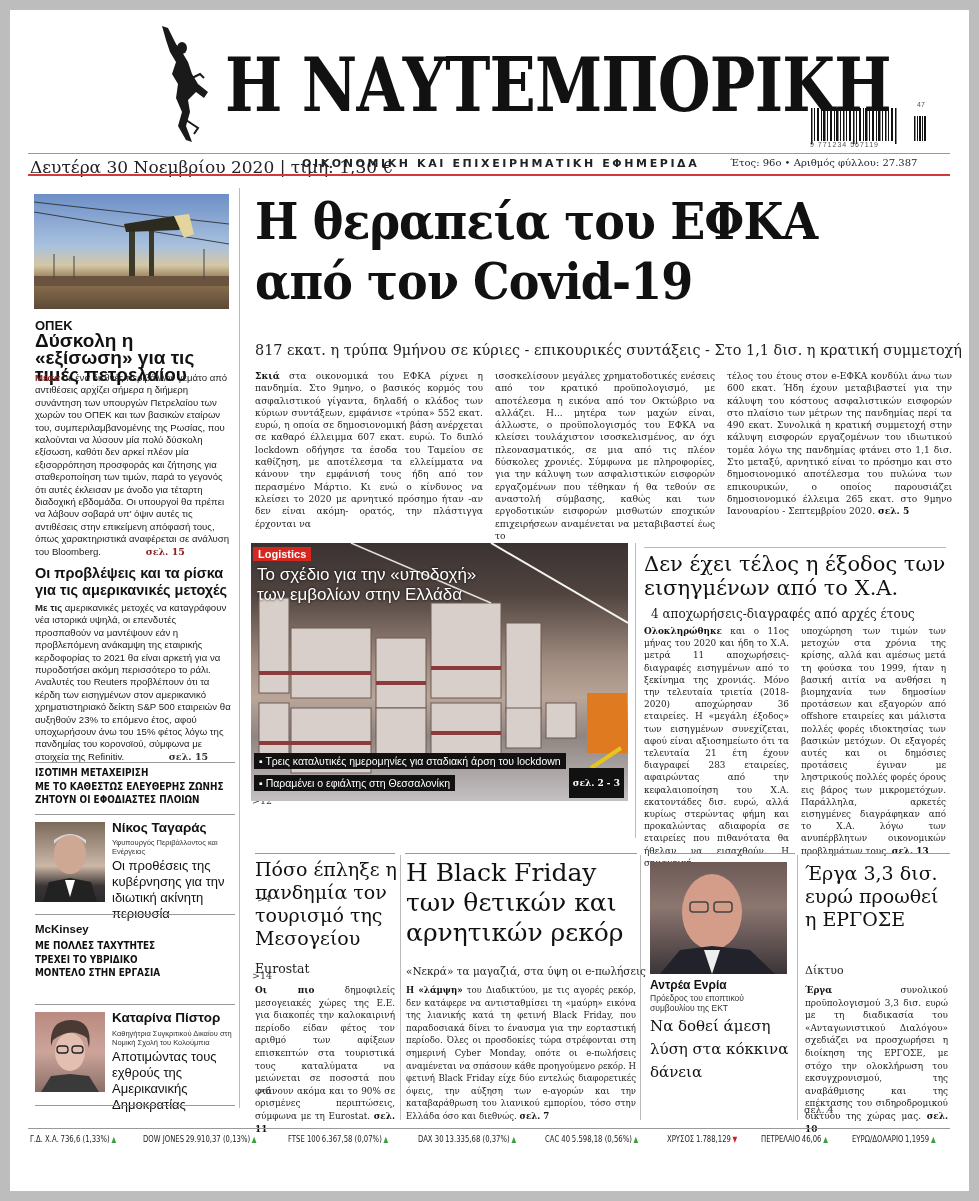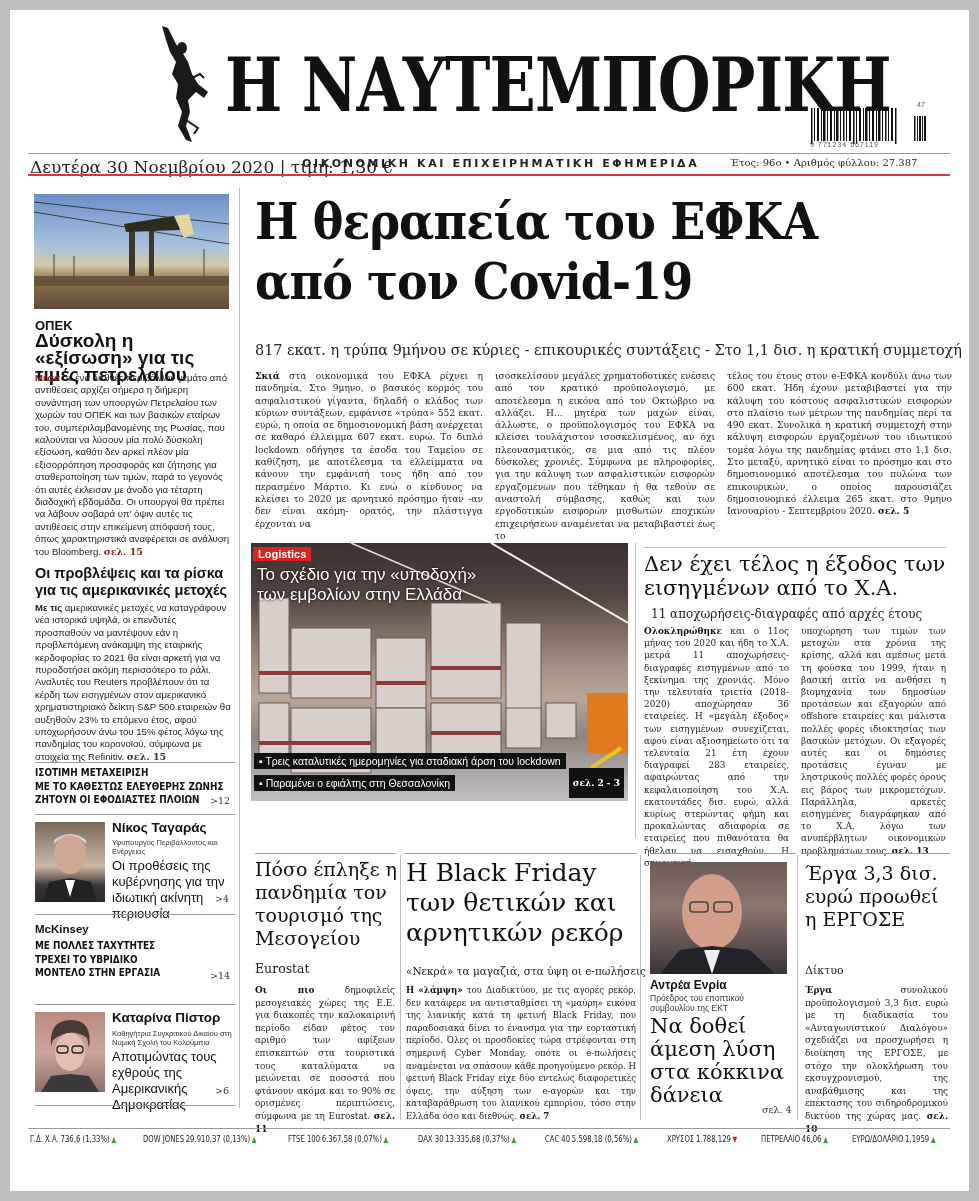--- a/index.html
+++ b/index.html
@@ -32,21 +32,21 @@
   .oil-photo { left: 24px; top: 184px; width: 195px; height: 115px;
     background: linear-gradient(180deg, #6d8fc7 0%, #a9c1de 45%, #d5c7a4 62%, #8f7350 75%, #5c4a38 100%); overflow: hidden; }
   .left-kicker { left: 25px; top: 308px; font-size: 13px; font-weight: bold; color: #111; }
   .left-head { left: 25px; top: 322px; width: 200px; font-size: 19px; font-weight: bold; line-height: 17px; color: #111; }
   .left-body { left: 25px; top: 362px; width: 197px; font-size: 9.6px; line-height: 12.4px; color: #222; text-align: left; }
   .left-body b { color: #8a2020; }
   .left-head2 { left: 25px; top: 555px; width: 205px; font-size: 14.5px; font-weight: bold; line-height: 17px; color: #111; }
   .left-body2 { left: 25px; top: 592px; width: 197px; font-size: 9.6px; line-height: 12.4px; color: #222; }
   .hr-l { left: 25px; height: 1px; width: 200px; background: #999; }
   .caps-head { left: 25px; width: 200px; font-family: "DejaVu Sans Condensed", "DejaVu Sans", sans-serif; font-weight: bold; font-size: 11px; line-height: 13.5px; color: #111; transform: scaleX(0.9); transform-origin: left top; white-space: nowrap; }
-  .ref { font-size: 9.5px; color: #333; font-family: "DejaVu Serif", serif; }
+  .ref { font-size: 9.5px; color: #333; font-family: "DejaVu Serif", serif; margin-left: 42px; }
   .person-photo { left: 25px; width: 70px; height: 80px; overflow: hidden; }
   .person-name { left: 102px; font-size: 13.5px; font-weight: bold; color: #111; font-family: Liberation Sans, sans-serif; }
   .person-role { left: 102px; font-size: 7.5px; line-height: 9px; color: #333; width: 120px; }
   .person-title { left: 102px; font-size: 13px; line-height: 16px; color: #111; width: 115px; }
 
   
   .main-head { left: 245px; top: 182px; width: 700px; font-family: "DejaVu Serif", serif; font-weight: bold;
     font-size: 50px; line-height: 60px; color: #111; transform: scaleX(0.92); transform-origin: left top; letter-spacing: -1px; }
   .main-sub { left: 245px; top: 331px; font-family: "DejaVu Serif", serif; font-size: 15.5px; color: #222; white-space: nowrap; transform: scaleX(0.93); transform-origin: left top; }
   .body-col { font-family: "DejaVu Serif", serif; font-size: 9.1px; line-height: 12.3px; color: #222; text-align: justify; }
@@ -244,21 +244,21 @@
       <div>Το σχέδιο για την «υποδοχή»</div>
       <div>των εμβολίων στην Ελλάδα</div>
     </div>
     <div class="abs vax-bullet" style="top:232px">▪ Παραμένει ο εφιάλτης στη Θεσσαλονίκη</div>
     <div class="abs vax-ref">σελ. 2 - 3</div>
   </div>
 
   <div class="abs vr2" style="left:625px;top:533px;height:295px;"></div>
   <div class="abs" style="left:634px;top:537px;width:302px;height:1px;background:#bbb"></div>
   <div class="abs xa-head">Δεν έχει τέλος η έξοδος των εισηγμένων από το Χ.Α.</div>
-  <div class="abs xa-sub">11 αποχωρήσεις-διαγραφές από αρχές έτους</div>
+  <div class="abs xa-sub">4 αποχωρήσεις-διαγραφές από αρχές έτους</div>
   <div class="abs body-col" style="left:634px;top:615px;width:145px;font-size:8.9px;line-height:12.2px;"><b>Ολοκληρώθηκε</b><span> και ο 11ος μήνας του 2020 και ήδη το Χ.Α. μετρά 11 αποχωρήσεις-διαγραφές εισηγμένων από το ξεκίνημα της χρονιάς. Μόνο την τελευταία τριετία (2018-2020) αποχώρησαν 36 εταιρείες. Η «μεγάλη έξοδος» των εισηγμένων συνεχίζεται, αφού είναι αξιοσημείωτο ότι τα τελευταία 21 έτη έχουν διαγραφεί 283 εταιρείες, αφαιρώντας από την κεφαλαιοποίηση του Χ.Α. εκατοντάδες δισ. ευρώ, αλλά κυρίως στερώντας φήμη και προκαλώντας αδιαφορία σε εταιρείες που πιθανότατα θα ήθελαν να εισαχθούν. Η σημαντική</span></div>
   <div class="abs body-col" style="left:791px;top:615px;width:145px;font-size:8.9px;line-height:12.2px;"><span>υποχώρηση των τιμών των μετοχών στα χρόνια της κρίσης, αλλά και αμέσως μετά τη φούσκα του 1999, ήταν η βασική αιτία να ανθήσει η βιομηχανία των δημοσίων προτάσεων και εξαγορών από offshore εταιρείες και μάλιστα πολλές φορές ιδιοκτησίας των βασικών μετόχων. Οι εξαγορές αυτές και οι δημόσιες προτάσεις έγιναν με ληστρικούς πολλές φορές όρους εις βάρος των μικρομετόχων. Παράλληλα, αρκετές εισηγμένες διαγράφηκαν από το Χ.Α. λόγω των ανυπέρβλητων οικονομικών προβλημάτων τους.</span> <b>σελ. 13</b></div>
 
   <div class="abs bot-rule" style="left:245px;width:140px;"></div>
   <div class="abs bot-rule" style="left:395px;width:232px;"></div>
   <div class="abs bot-rule" style="left:640px;width:145px;"></div>
   <div class="abs bot-rule" style="left:795px;width:145px;"></div>
   <div class="abs vr2" style="left:390px;top:845px;height:265px;"></div>
   <div class="abs vr2" style="left:630px;top:845px;height:265px;"></div>
   <div class="abs vr2" style="left:787px;top:845px;height:265px;"></div>
@@ -275,21 +275,21 @@
     <svg width="137" height="112" viewBox="0 0 137 112">
         <ellipse cx="62" cy="50" rx="30" ry="38" fill="#d39d8a"></ellipse>
         <rect x="40" y="40" width="18" height="10" rx="3" fill="none" stroke="#444" stroke-width="1.5"></rect>
         <rect x="64" y="40" width="18" height="10" rx="3" fill="none" stroke="#444" stroke-width="1.5"></rect>
         <path d="M10 112 L30 88 L62 84 L100 88 L125 112 Z" fill="#22222a"></path>
         <path d="M54 88 L62 112 L70 88 Z" fill="#eee"></path>
       </svg>
   </div>
   <div class="abs sans" style="left:640px;top:968px;font-size:12px;font-weight:bold;color:#111;">Αντρέα Ενρία</div>
   <div class="abs sans" style="left:640px;top:983px;width:140px;font-size:8.5px;line-height:10px;color:#333;">Πρόεδρος του εποπτικού συμβουλίου της ΕΚΤ</div>
-  <div class="abs big-serif" style="left:640px;top:1005px;width:140px;font-size:21px;line-height:23px;">Να δοθεί άμεση λύση στα κόκκινα δάνεια</div>
+  <div class="abs big-serif" style="left:640px;top:1005px;width:140px;font-size:15px;line-height:23px;">Να δοθεί άμεση λύση στα κόκκινα δάνεια</div>
   <div class="abs ref" style="left:752px;top:1094px;">σελ. 4</div>
 
   <div class="abs big-serif" style="left:795px;top:852px;width:145px;font-size:19px;line-height:23px;">Έργα 3,3 δισ. ευρώ προωθεί η ΕΡΓΟΣΕ</div>
   <div class="abs big-serif" style="left:795px;top:954px;font-size:11px;color:#222;">Δίκτυο</div>
   <div class="abs body-col" style="left:795px;top:974px;width:143px;font-size:8.9px;line-height:12.6px;"><b>Έργα</b><span> συνολικού προϋπολογισμού 3,3 δισ. ευρώ με τη διαδικασία του «Ανταγωνιστικού Διαλόγου» σχεδιάζει να προσχωρήσει η διοίκηση της ΕΡΓΟΣΕ, με στόχο την ολοκλήρωση του εκσυγχρονισμού, της αναβάθμισης και της επέκτασης του σιδηροδρομικού δικτύου της χώρας μας.</span> <b>σελ. 10</b></div>
 
   <div class="abs ticker-rule"></div>
   <div class="abs ticker" id="ticker">
       <span class="tick-item">
         <span>Γ.Δ. Χ.Α.</span> 

